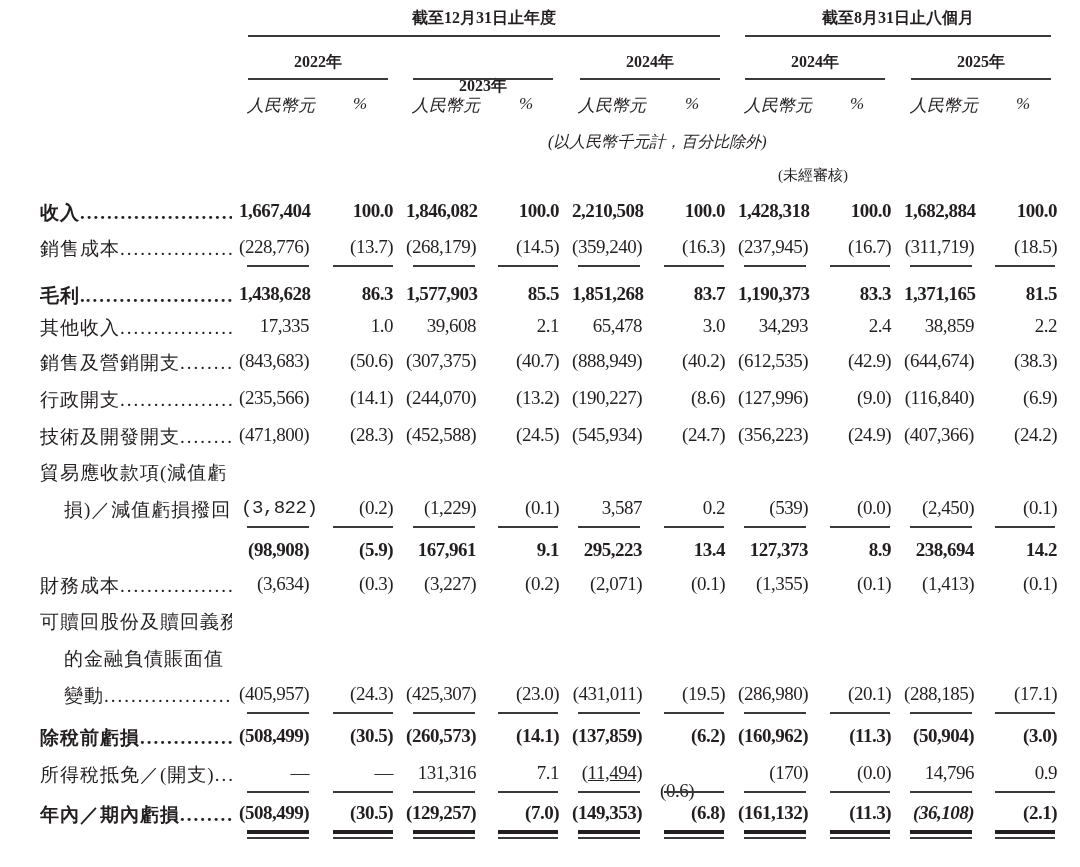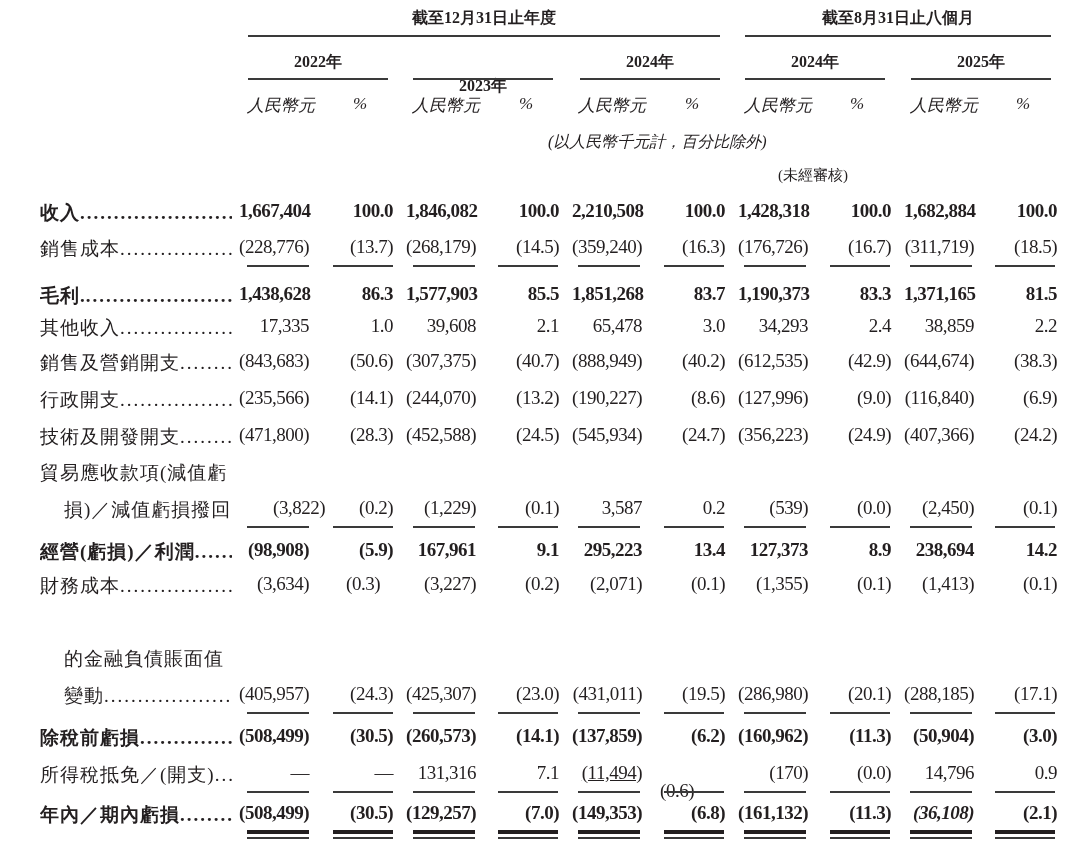--- a/index.html
+++ b/index.html
@@ -87,21 +87,21 @@
       <div class="cell" style="left: 333px; width: 60px;">(13.7)</div>
       <div class="ul" style="left: 333px; width: 60px; top: 29px;"></div>
       <div class="cell" style="left: 406px; width: 70px;">(268,179)</div>
       <div class="ul" style="left: 413px; width: 62px; top: 29px;"></div>
       <div class="cell" style="left: 499px; width: 60px;">(14.5)</div>
       <div class="ul" style="left: 498px; width: 60px; top: 29px;"></div>
       <div class="cell" style="left: 572px; width: 70px;">(359,240)</div>
       <div class="ul" style="left: 578px; width: 62px; top: 29px;"></div>
       <div class="cell" style="left: 665px; width: 60px;">(16.3)</div>
       <div class="ul" style="left: 664px; width: 60px; top: 29px;"></div>
-      <div class="cell" style="left: 738px; width: 70px;">(176,726)</div>
+      <div class="cell" style="left: 738px; width: 70px;">(237,945)</div>
       <div class="ul" style="left: 744px; width: 62px; top: 29px;"></div>
       <div class="cell" style="left: 831px; width: 60px;">(16.7)</div>
       <div class="ul" style="left: 830px; width: 60px; top: 29px;"></div>
       <div class="cell" style="left: 904px; width: 70px;">(311,719)</div>
       <div class="ul" style="left: 910px; width: 62px; top: 29px;"></div>
       <div class="cell" style="left: 997px; width: 60px;">(18.5)</div>
       <div class="ul" style="left: 995px; width: 60px; top: 29px;"></div>
     </div>
     <div class="row bold" style="top: 283px;">
       <div class="label bold"><span>毛利.</span><span class="dots"></span></div>
@@ -158,27 +158,27 @@
     <div class="row" style="top: 424px;">
       <div class="label"><span>技術及開發開支</span><span class="dots"></span></div>
       <div class="cell" style="left: 239px; width: 70px;">(471,800)</div>
       <div class="cell" style="left: 333px; width: 60px;">(28.3)</div>
       <div class="cell" style="left: 406px; width: 70px;">(452,588)</div>
       <div class="cell" style="left: 499px; width: 60px;">(24.5)</div>
       <div class="cell" style="left: 572px; width: 70px;">(545,934)</div>
       <div class="cell" style="left: 665px; width: 60px;">(24.7)</div>
       <div class="cell" style="left: 738px; width: 70px;">(356,223)</div>
       <div class="cell" style="left: 831px; width: 60px;">(24.9)</div>
-      <div class="cell" style="left: 904px; width: 70px;">(407,366)</div>
+      <div class="cell" style="left: 904px; width: 70px; text-align: center;">(407,366)</div>
       <div class="cell" style="left: 997px; width: 60px;">(24.2)</div>
     </div>
     <div class="row" style="top: 497px;">
       <div class="label" style="top: -37px;">貿易應收款項(減值虧</div>
       <div class="label indent"><span>損)／減值虧損撥回 ..</span></div>
-      <div class="cell" style="left: 255px; width: 70px;">(3,822)</div>
+      <div class="cell" style="left: 241px; width: 70px; font-family: Liberation Mono, monospace;">(3,822)</div>
       <div class="ul" style="left: 247px; width: 62px; top: 29px;"></div>
       <div class="cell" style="left: 333px; width: 60px;">(0.2)</div>
       <div class="ul" style="left: 333px; width: 60px; top: 29px;"></div>
       <div class="cell" style="left: 406px; width: 70px;">(1,229)</div>
       <div class="ul" style="left: 413px; width: 62px; top: 29px;"></div>
       <div class="cell" style="left: 499px; width: 60px;">(0.1)</div>
       <div class="ul" style="left: 498px; width: 60px; top: 29px;"></div>
       <div class="cell" style="left: 572px; width: 70px;">3,587</div>
       <div class="ul" style="left: 578px; width: 62px; top: 29px;"></div>
       <div class="cell" style="left: 665px; width: 60px;">0.2</div>
@@ -186,46 +186,46 @@
       <div class="cell" style="left: 738px; width: 70px;">(539)</div>
       <div class="ul" style="left: 744px; width: 62px; top: 29px;"></div>
       <div class="cell" style="left: 831px; width: 60px;">(0.0)</div>
       <div class="ul" style="left: 830px; width: 60px; top: 29px;"></div>
       <div class="cell" style="left: 904px; width: 70px;">(2,450)</div>
       <div class="ul" style="left: 910px; width: 62px; top: 29px;"></div>
       <div class="cell" style="left: 997px; width: 60px;">(0.1)</div>
       <div class="ul" style="left: 995px; width: 60px; top: 29px;"></div>
     </div>
     <div class="row bold" style="top: 539px;">
-      <div class="label bold"><span>經營(虧損)／利潤</span><span class="dots"></span></div>
       <div class="cell" style="left: 239px; width: 70px;">(98,908)</div>
       <div class="cell" style="left: 333px; width: 60px;">(5.9)</div>
       <div class="cell" style="left: 406px; width: 70px;">167,961</div>
       <div class="cell" style="left: 499px; width: 60px;">9.1</div>
       <div class="cell" style="left: 572px; width: 70px;">295,223</div>
       <div class="cell" style="left: 665px; width: 60px;">13.4</div>
       <div class="cell" style="left: 738px; width: 70px;">127,373</div>
       <div class="cell" style="left: 831px; width: 60px;">8.9</div>
       <div class="cell" style="left: 904px; width: 70px;">238,694</div>
       <div class="cell" style="left: 997px; width: 60px;">14.2</div>
     </div>
     <div class="row" style="top: 573px;">
       <div class="label"><span>財務成本</span><span class="dots"></span></div>
       <div class="cell" style="left: 239px; width: 70px;">(3,634)</div>
-      <div class="cell" style="left: 320px; width: 60px;">(0.3)</div>
+      <div class="cell" style="left: 333px; width: 60px;">(0.3)</div>
       <div class="cell" style="left: 406px; width: 70px;">(3,227)</div>
       <div class="cell" style="left: 499px; width: 60px;">(0.2)</div>
       <div class="cell" style="left: 572px; width: 70px;">(2,071)</div>
       <div class="cell" style="left: 665px; width: 60px;">(0.1)</div>
       <div class="cell" style="left: 738px; width: 70px;">(1,355)</div>
       <div class="cell" style="left: 831px; width: 60px;">(0.1)</div>
       <div class="cell" style="left: 904px; width: 70px;">(1,413)</div>
       <div class="cell" style="left: 997px; width: 60px;">(0.1)</div>
     </div>
     <div class="row" style="top: 683px;">
+      <div class="label" style="top: -74px;">可贖回股份及贖回義務</div>
       <div class="label indent" style="top: -37px;">的金融負債賬面值</div>
       <div class="label indent"><span>變動</span><span class="dots"></span></div>
       <div class="cell" style="left: 239px; width: 70px;">(405,957)</div>
       <div class="ul" style="left: 247px; width: 62px; top: 29px;"></div>
       <div class="cell" style="left: 333px; width: 60px;">(24.3)</div>
       <div class="ul" style="left: 333px; width: 60px; top: 29px;"></div>
       <div class="cell" style="left: 406px; width: 70px;">(425,307)</div>
       <div class="ul" style="left: 413px; width: 62px; top: 29px;"></div>
       <div class="cell" style="left: 499px; width: 60px;">(23.0)</div>
       <div class="ul" style="left: 498px; width: 60px; top: 29px;"></div>

